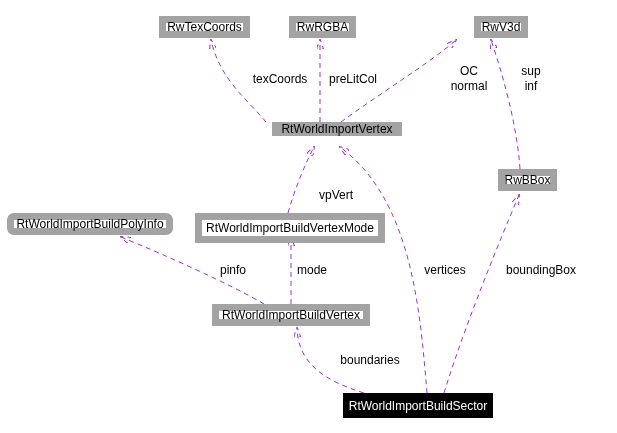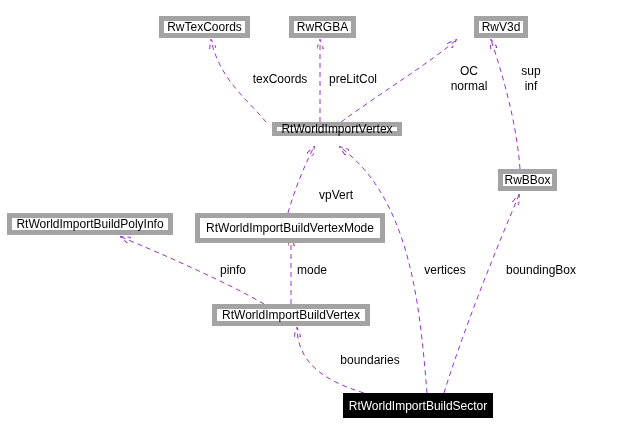--- a/index.html
+++ b/index.html
@@ -3,21 +3,21 @@
 <meta charset="utf-8">
 <style>
   html,body{margin:0;padding:0;background:#ffffff;}
   .stage{
     position:relative;width:617px;height:433px;background:#ffffff;
     font-family:"Liberation Sans",sans-serif;overflow:hidden;
   }
   .edges{position:absolute;left:0;top:0;width:617px;height:433px;}
   .edges path,.edges line{fill:none;stroke:#9932cc;stroke-width:1;stroke-dasharray:5,4;}
   .node{
-    position:absolute;box-sizing:border-box;border:5px solid #a3a3a3;background:#fff;
+    position:absolute;box-sizing:border-box;border:7px solid #a3a3a3;background:#fff;
     color:#000;font-size:12px;display:flex;align-items:center;justify-content:center;
     white-space:nowrap;cursor:pointer;
   }
   .node.highlight{background:#000000;color:#fff;border-color:#000;cursor:default;}
   .edge-label{
     position:absolute;transform:translateX(-50%);font-size:12px;color:#000;
     white-space:pre-line;text-align:center;line-height:15px;
   }
 </style>
 </head>
@@ -41,21 +41,21 @@
     <path d="M364,393 C322,380 298,362 297,328" marker-end="url(#arrow)"></path>
     <path d="M427,393 C420,310 412,200 340,147" marker-end="url(#arrow)"></path>
     <path d="M444,393 C465,325 498,245 519,195" marker-end="url(#arrow)"></path>
   </svg>
 
   <div class="node" style="left:159px;top:16px;width:91px;height:22px;">RwTexCoords</div>
   <div class="node" style="left:289px;top:16px;width:67px;height:22px;">RwRGBA</div>
   <div class="node" style="left:450px;top:16px;width:54px;height:22px;margin-left:24px;">RwV3d</div>
   <div class="node" style="left:272px;top:122px;width:130px;height:14px;">RtWorldImportVertex</div>
   <div class="node" style="left:498px;top:169px;width:59px;height:22px;">RwBBox</div>
-  <div class="node" style="left:7px;top:213px;width:166px;height:22px;">RtWorldImportBuildPolyInfo</div>
+  <div class="node" style="left:7px;top:213px;width:166px;height:22px;border-radius:7px;">RtWorldImportBuildPolyInfo</div>
   <div class="node" style="left:195px;top:213px;width:190px;height:30px;">RtWorldImportBuildVertexMode</div>
   <div class="node" style="left:212px;top:304px;width:158px;height:22px;">RtWorldImportBuildVertex</div>
   <div class="node highlight" style="left:343px;top:393px;width:150px;height:25px;">RtWorldImportBuildSector</div>
 
   <div class="edge-label" style="left:280px;top:72px;">texCoords</div>
   <div class="edge-label" style="left:353px;top:72px;">preLitCol</div>
   <div class="edge-label" style="left:469px;top:64px;">OC
 normal</div>
   <div class="edge-label" style="left:531px;top:64px;">sup
 inf</div>

